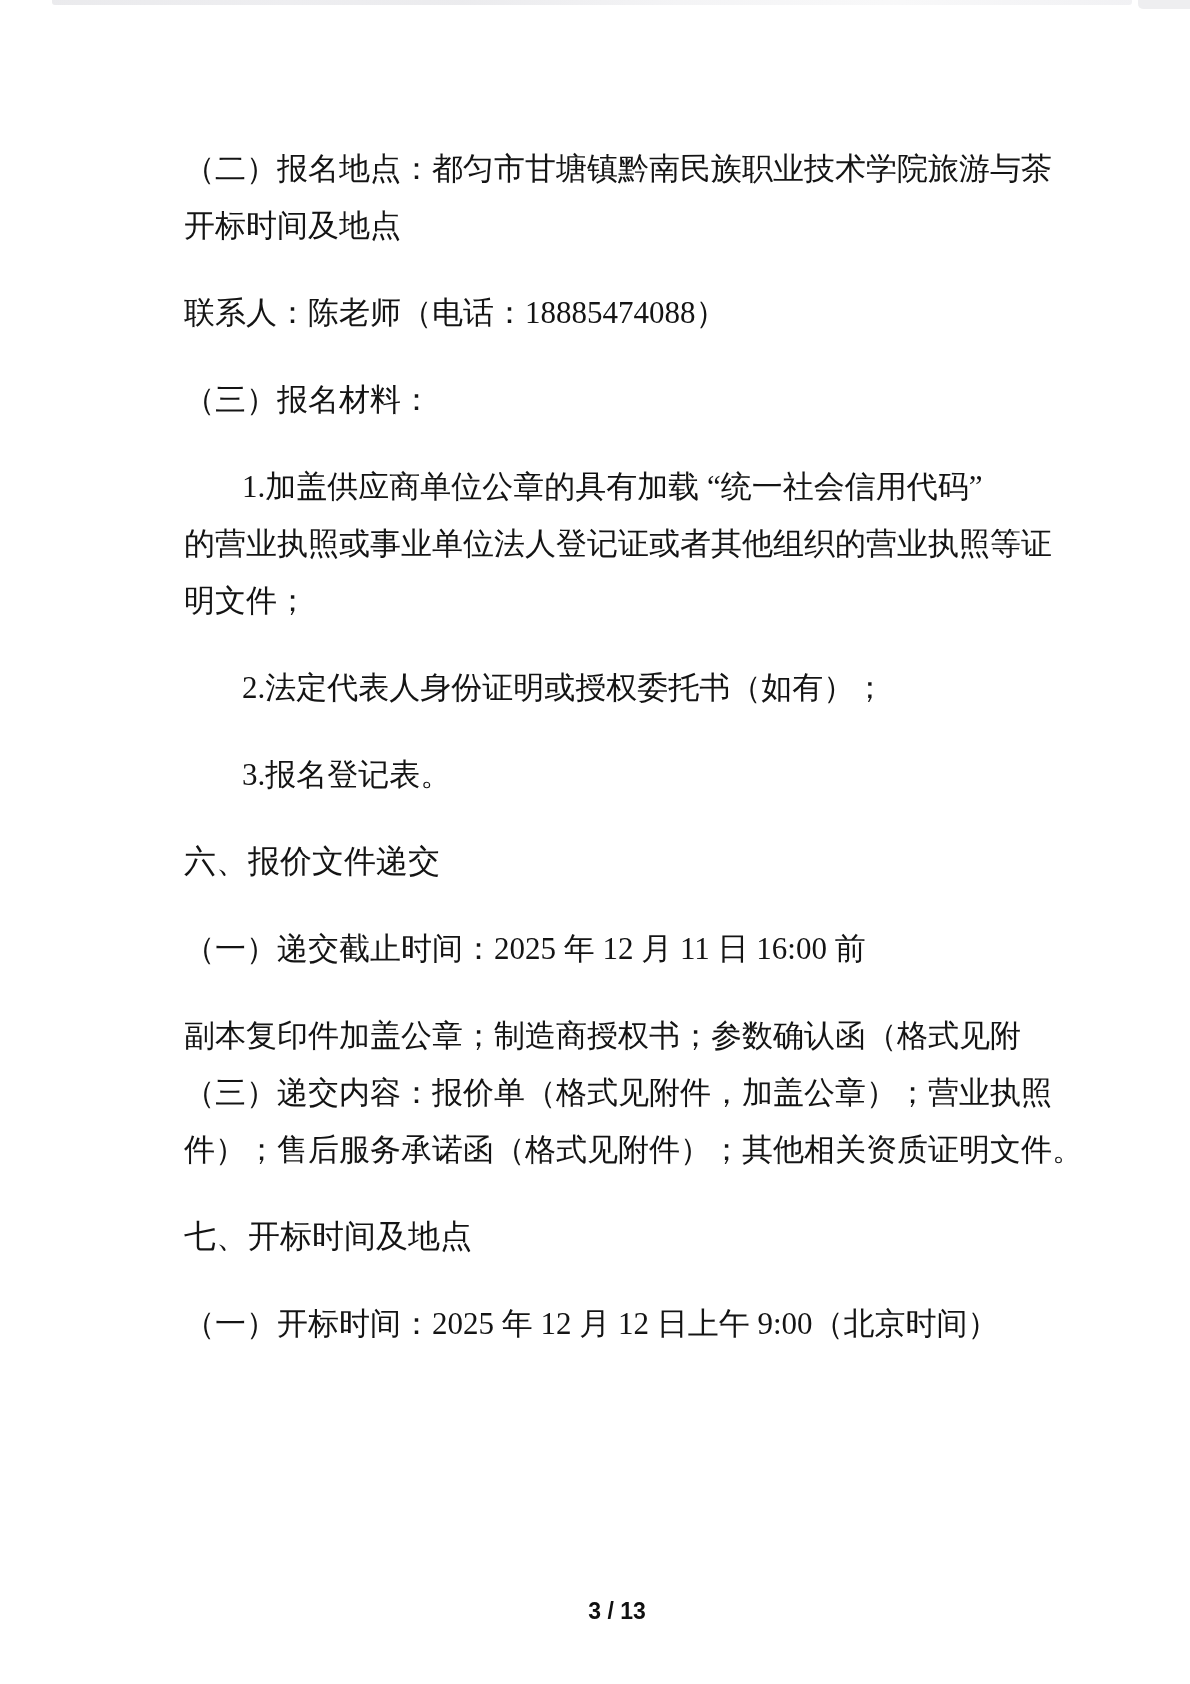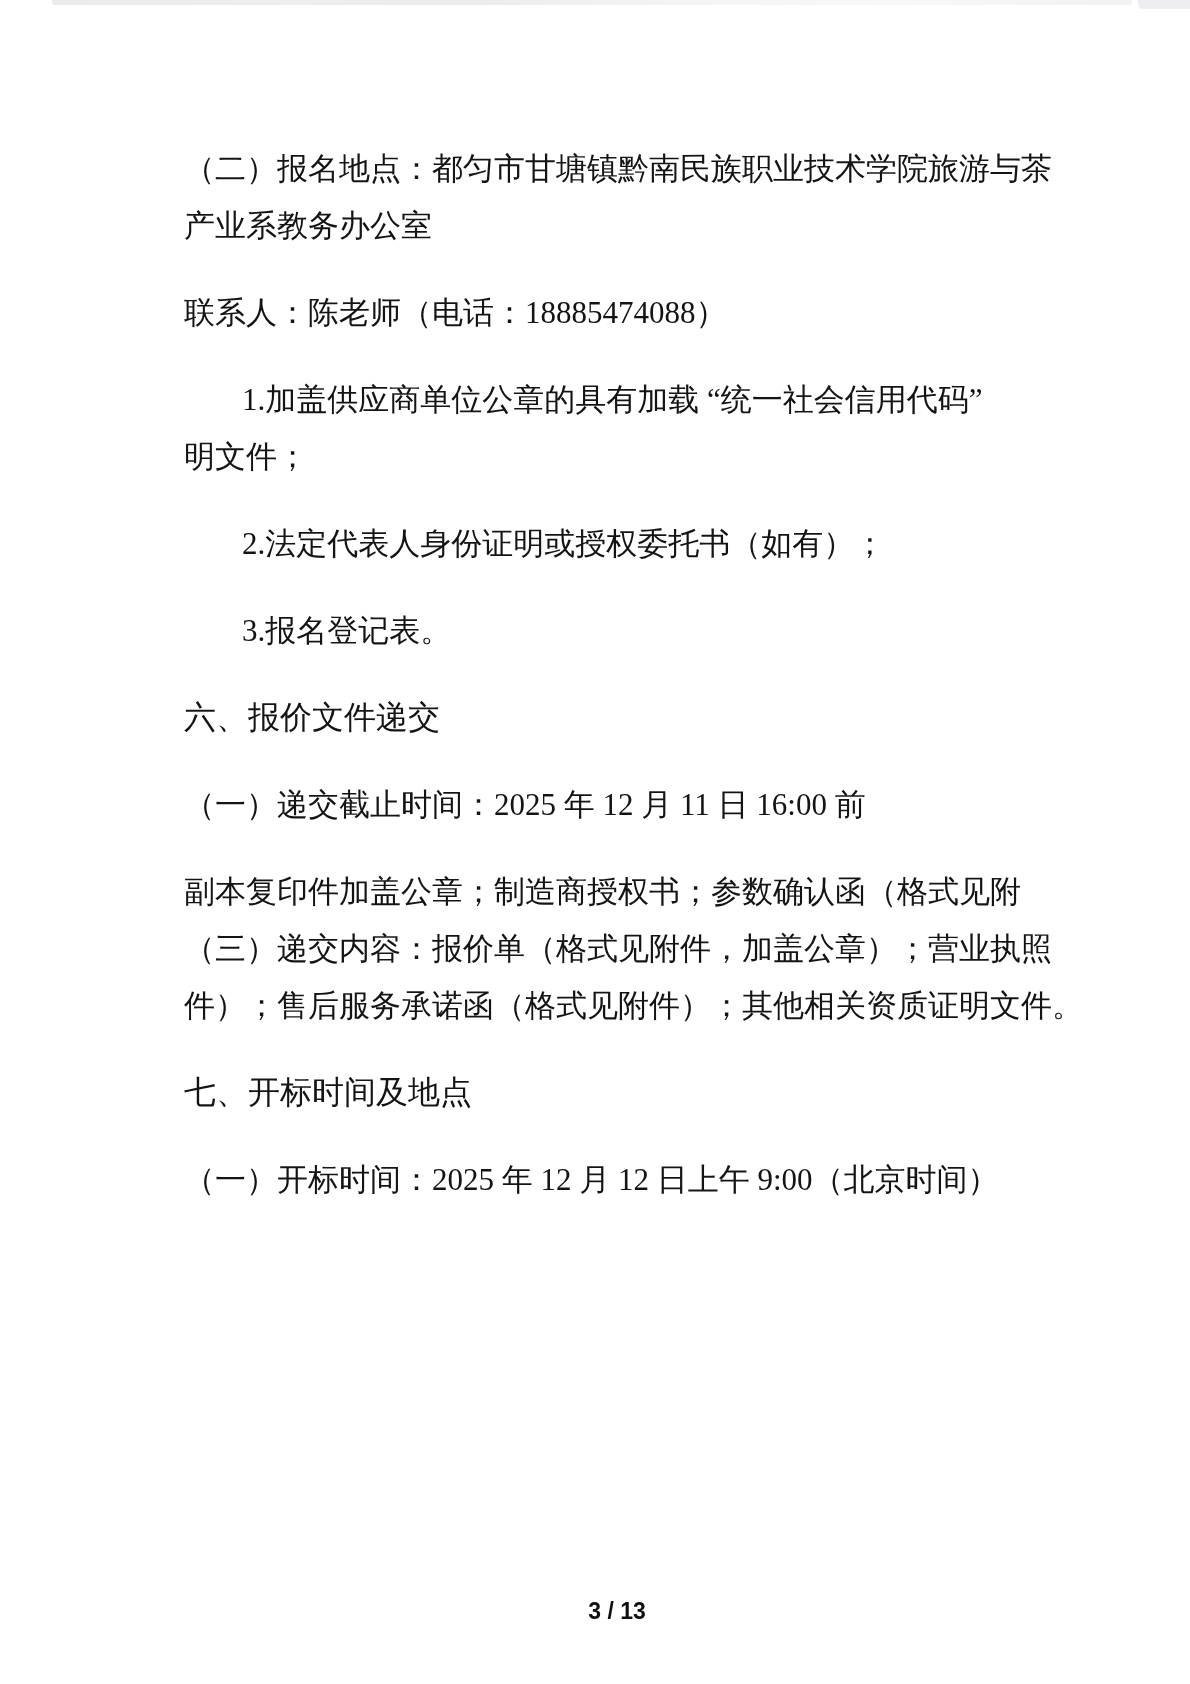--- a/index.html
+++ b/index.html
@@ -51,27 +51,31 @@
 </head>
 <body>
 
 <div class="page">
   <div class="scan-top"></div>
   <div class="scan-corner"></div>
 
   <div class="content">
       <div class="block paragraph">
         <div class="line">（二）报名地点：都匀市甘塘镇黔南民族职业技术学院旅游与茶</div>
-        <div class="line">产业系教务办公室</div>
+        <div class="line">开标时间及地点</div>
       </div>
       <div class="block paragraph">
         <div class="line">联系人：陈老师（电话：18885474088）</div>
       </div>
       <div class="block paragraph">
+        <div class="line">（三）报名材料：</div>
+      </div>
+      <div class="block paragraph">
         <div class="line first-indent">1.加盖供应商单位公章的具有加载 “统一社会信用代码”</div>
+        <div class="line">的营业执照或事业单位法人登记证或者其他组织的营业执照等证</div>
         <div class="line">明文件；</div>
       </div>
       <div class="block paragraph">
         <div class="line first-indent">2.法定代表人身份证明或授权委托书（如有）；</div>
       </div>
       <div class="block paragraph">
         <div class="line first-indent">3.报名登记表。</div>
       </div>
       <div class="block heading">
         <div class="line">六、报价文件递交</div>

